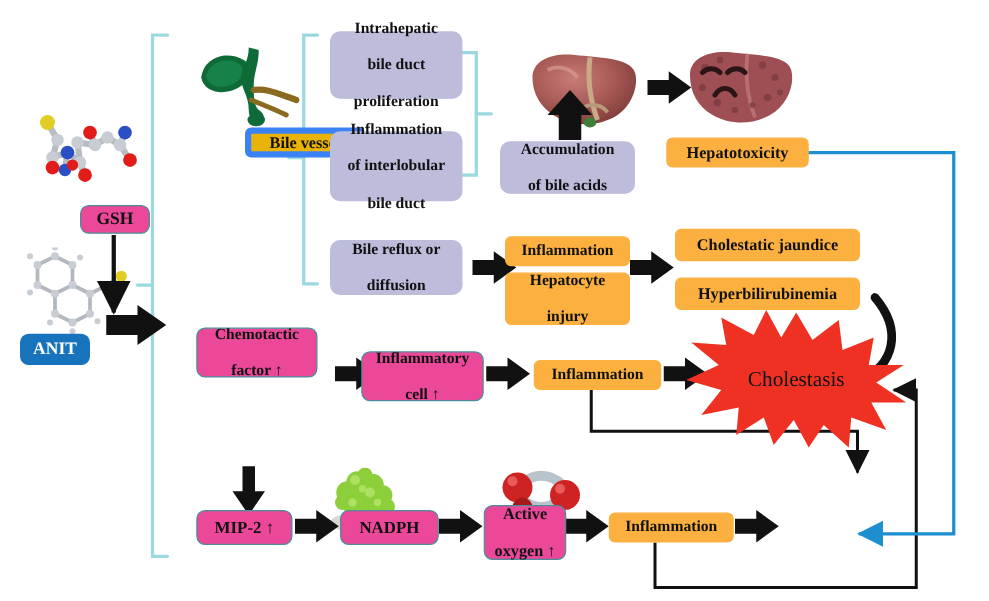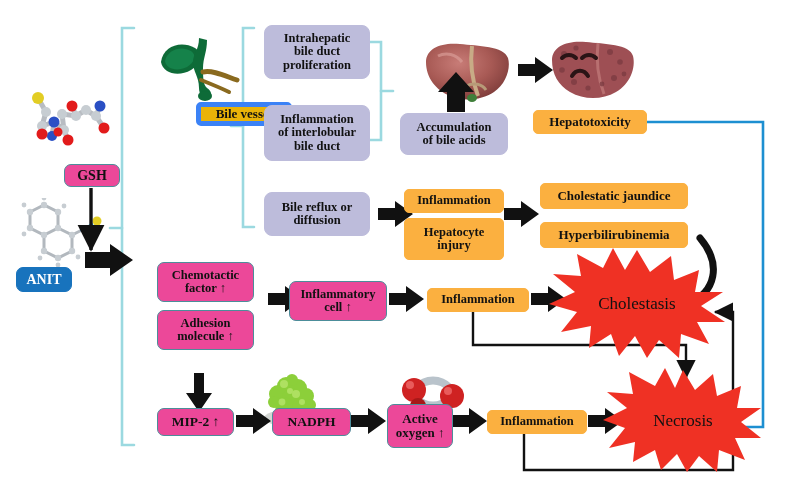--- a/index.html
+++ b/index.html
@@ -2,21 +2,21 @@
 <html><head>
 <meta charset="utf-8">
 <style>
   html,body{margin:0;padding:0;background:#ffffff;}
   body{width:791px;height:481px;overflow:hidden;
        font-family:"Liberation Serif","DejaVu Serif",serif;}
   #canvas{position:relative;width:791px;height:481px;background:#fff;}
 
   .node{position:absolute;box-sizing:border-box;display:flex;align-items:center;
         justify-content:center;text-align:center;line-height:1.08;
-        font-weight:700;color:#111;}
+        font-weight:700;color:#111;gap:16px;}
 
   .n-teal{background:#ec4899;border:1px solid #4c8d9a;border-radius:7px;}
   .n-purple{background:#bdbcdb;border:1px solid #bdbcdb;border-radius:8px;}
   .n-orange{background:#fbb040;border:1px solid #fbb040;border-radius:5px;text-align:center;}
   .n-salmon{background:#eab308;border:5px solid #3b82f6;border-radius:5px;margin-left:40px;}
   .n-yellow{background:#f2e219;border:1px solid #f2e219;border-radius:5px;}
   .n-blue{background:#1873bd;border:1px solid #1873bd;border-radius:7px;color:#fff;}
 
   .burst{position:absolute;display:flex;align-items:center;justify-content:center;}
   .burst .lbl{position:relative;z-index:3;font-size:17px;color:#111;font-weight:400;}
@@ -303,24 +303,20 @@
 
   <div class="node n-orange" style="left:540px;top:222px;width:148px;height:26px;font-size:13px;">
     <span>Hyperbilirubinemia</span>
   </div>
 
   <div class="node n-teal" style="left:157px;top:262px;width:97px;height:40px;font-size:12.5px;flex-direction:column;">
     <span>Chemotactic</span>
     <span>factor ↑</span>
   </div>
 
-  <div class="node n-teal" style="left:157px;top:310px;width:97px;height:40px;font-size:12.5px;flex-direction:column;">
-    <span>Adhesion</span>
-    <span>molecule ↑</span>
-  </div>
 
   <div class="node n-teal" style="left:289px;top:281px;width:98px;height:40px;font-size:12.5px;flex-direction:column;">
     <span>Inflammatory</span>
     <span>cell ↑</span>
   </div>
 
   <div class="node n-orange" style="left:427px;top:288px;width:102px;height:24px;font-size:12.5px;">
     <span>Inflammation</span>
   </div>
 
@@ -345,23 +341,14 @@
   <div class="burst" style="left:547px;top:248px;width:180px;height:112px;">
     <svg width="180" height="112" viewBox="0 0 180 112">
       <polygon fill="#ef3124" points="
         90,2 103,24 124,8 127,32 152,22 148,44 176,44 154,58 178,74 150,74 162,96
         134,86 132,110 112,92 100,110 88,88 72,108 64,86 42,100 44,78 14,84 30,64
         2,56 28,44 6,26 34,28 30,6 56,20 66,0 78,22"></polygon>
     </svg>
     <span class="lbl">Cholestasis</span>
   </div>
 
-  <div class="burst" style="left:603px;top:368px;width:160px;height:106px;">
-    <svg width="160" height="106" viewBox="0 0 160 106">
-      <polygon fill="#ef3124" points="
-        80,2 92,22 110,6 114,28 138,18 134,40 158,40 138,54 158,70 132,70 142,92
-        116,82 114,104 96,88 84,104 74,86 58,102 52,82 30,94 32,74 6,80 22,60
-        0,52 24,40 4,24 30,26 26,4 52,18 62,0 72,20"></polygon>
-    </svg>
-    <span class="lbl">Necrosis</span>
-  </div>
 
 </div>
 
 </body></html>

